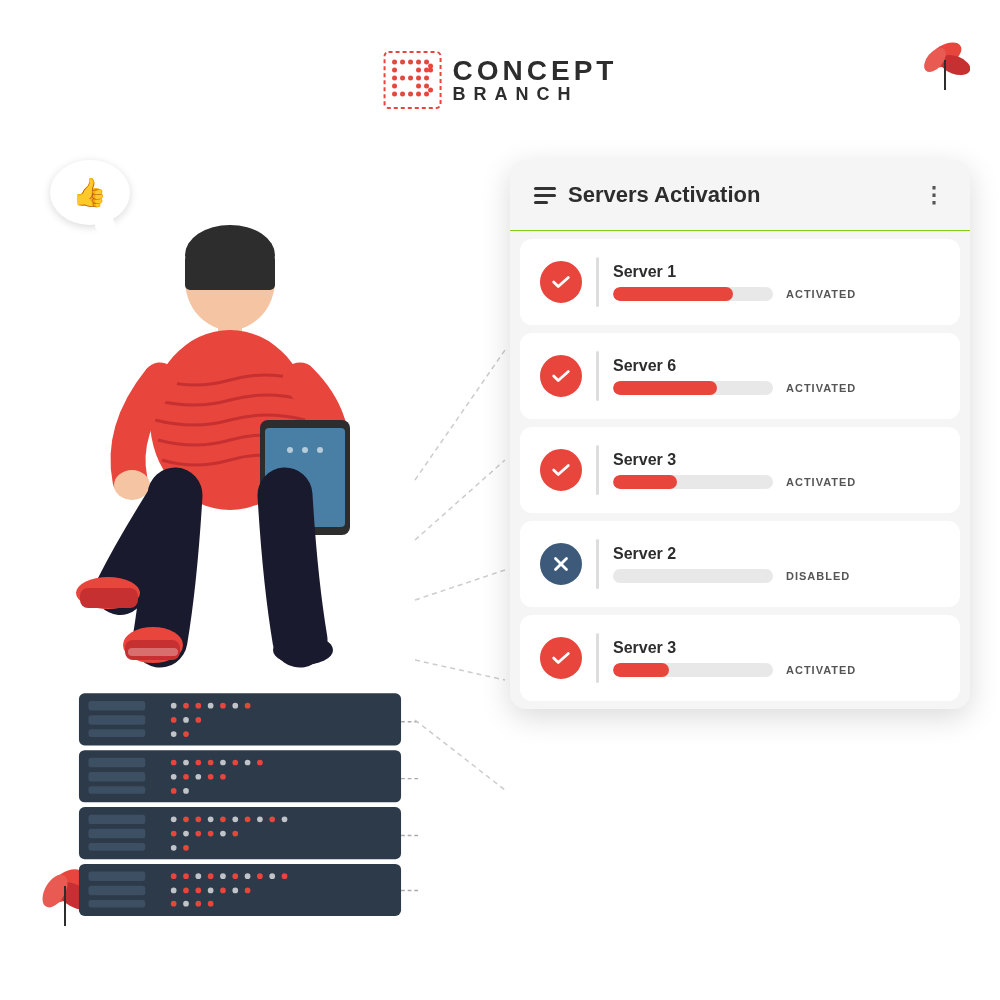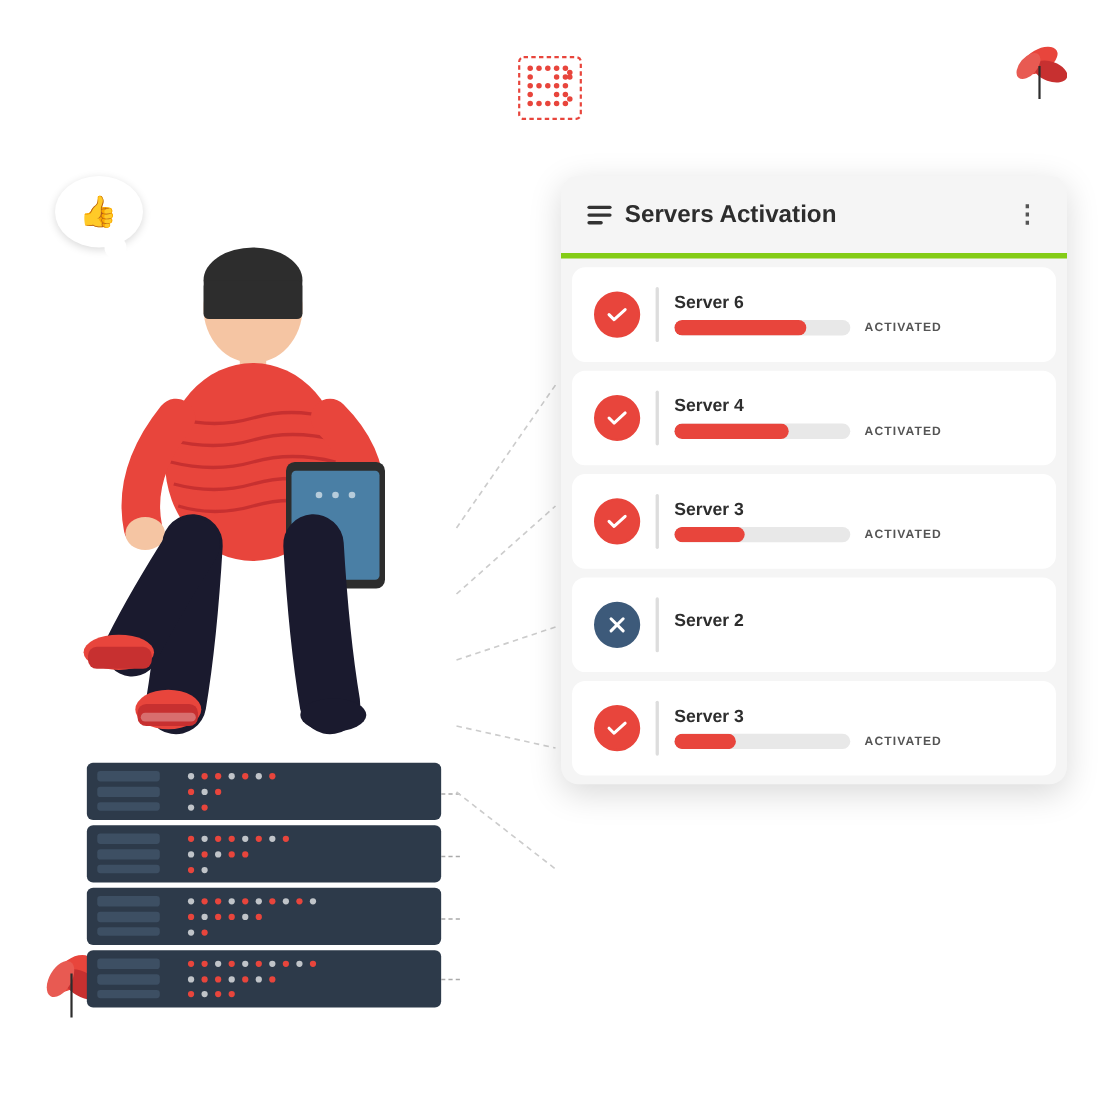--- a/index.html
+++ b/index.html
@@ -133,21 +133,21 @@
       overflow: hidden;
       z-index: 8;
     }
 
     .card-header {
       background: #f5f5f5;
       padding: 22px 24px;
       display: flex;
       align-items: center;
       justify-content: space-between;
-      border-bottom: 5px solid #84cc16;
+      border-bottom: 1px solid #84cc16;
     }
 
     .card-header-left {
       display: flex;
       align-items: center;
       gap: 12px;
     }
 
     .hamburger-icon {
       display: flex;
@@ -301,20 +301,24 @@
     <circle cx="44" cy="20" r="2.5" fill="#e8453c"></circle>
     <circle cx="48" cy="20" r="2.5" fill="#e8453c"></circle>
     <circle cx="36" cy="28" r="2.5" fill="#e8453c"></circle>
     <circle cx="44" cy="28" r="2.5" fill="#e8453c"></circle>
     <circle cx="36" cy="36" r="2.5" fill="#e8453c"></circle>
     <circle cx="44" cy="36" r="2.5" fill="#e8453c"></circle>
     <circle cx="48" cy="40" r="2.5" fill="#e8453c"></circle>
     <circle cx="36" cy="44" r="2.5" fill="#e8453c"></circle>
     <circle cx="44" cy="44" r="2.5" fill="#e8453c"></circle>
   </svg>
+  <div class="logo-text">
+    <span class="logo-concept">CONCEPT</span>
+    <span class="logo-branch">BRANCH</span>
+  </div>
 </div>
 
 <div class="plant-top-right">
   <svg width="80" height="80" viewBox="0 0 80 80">
 
     <ellipse cx="55" cy="25" rx="18" ry="10" fill="#e8453c" transform="rotate(-30 55 25)"></ellipse>
     <ellipse cx="65" cy="35" rx="16" ry="9" fill="#c73030" transform="rotate(20 65 35)"></ellipse>
     <ellipse cx="45" cy="30" rx="14" ry="8" fill="#e85a52" transform="rotate(-50 45 30)"></ellipse>
     <line x1="55" y1="60" x2="55" y2="30" stroke="#2d2d2d" stroke-width="2"></line>
   </svg>
@@ -502,38 +506,38 @@
 
   <div class="server-list" id="server-list-container">
   <div class="server-row">
         <div class="server-icon activated">
           <svg viewBox="0 0 24 24" fill="none">
       <polyline points="4,12 9,17 20,7" stroke="white" stroke-width="3" stroke-linecap="round" stroke-linejoin="round"></polyline>
     </svg>
         </div>
         <div class="divider-line"></div>
         <div class="server-info">
-          <div class="server-name">Server 6</div>
+          <div class="server-name">Server 1</div>
           <div class="progress-container">
             <div class="progress-bar-bg">
               <div class="progress-bar-fill" style="width: 75%;"></div>
             </div>
             <span class="status-label">ACTIVATED</span>
           </div>
         </div>
       </div>
       <div class="server-row">
         <div class="server-icon activated">
           <svg viewBox="0 0 24 24" fill="none">
       <polyline points="4,12 9,17 20,7" stroke="white" stroke-width="3" stroke-linecap="round" stroke-linejoin="round"></polyline>
     </svg>
         </div>
         <div class="divider-line"></div>
         <div class="server-info">
-          <div class="server-name">Server 4</div>
+          <div class="server-name">Server 6</div>
           <div class="progress-container">
             <div class="progress-bar-bg">
               <div class="progress-bar-fill" style="width: 65%;"></div>
             </div>
             <span class="status-label">ACTIVATED</span>
           </div>
         </div>
       </div>
       <div class="server-row">
         <div class="server-icon activated">
@@ -555,20 +559,26 @@
       <div class="server-row">
         <div class="server-icon disabled">
           <svg viewBox="0 0 24 24" fill="none">
       <line x1="6" y1="6" x2="18" y2="18" stroke="white" stroke-width="3" stroke-linecap="round"></line>
       <line x1="18" y1="6" x2="6" y2="18" stroke="white" stroke-width="3" stroke-linecap="round"></line>
     </svg>
         </div>
         <div class="divider-line"></div>
         <div class="server-info">
           <div class="server-name">Server 2</div>
+          <div class="progress-container">
+            <div class="progress-bar-bg">
+              <div class="progress-bar-fill" style="width: 0%;"></div>
+            </div>
+            <span class="status-label">DISABLED</span>
+          </div>
         </div>
       </div>
       <div class="server-row">
         <div class="server-icon activated">
           <svg viewBox="0 0 24 24" fill="none">
       <polyline points="4,12 9,17 20,7" stroke="white" stroke-width="3" stroke-linecap="round" stroke-linejoin="round"></polyline>
     </svg>
         </div>
         <div class="divider-line"></div>
         <div class="server-info">

